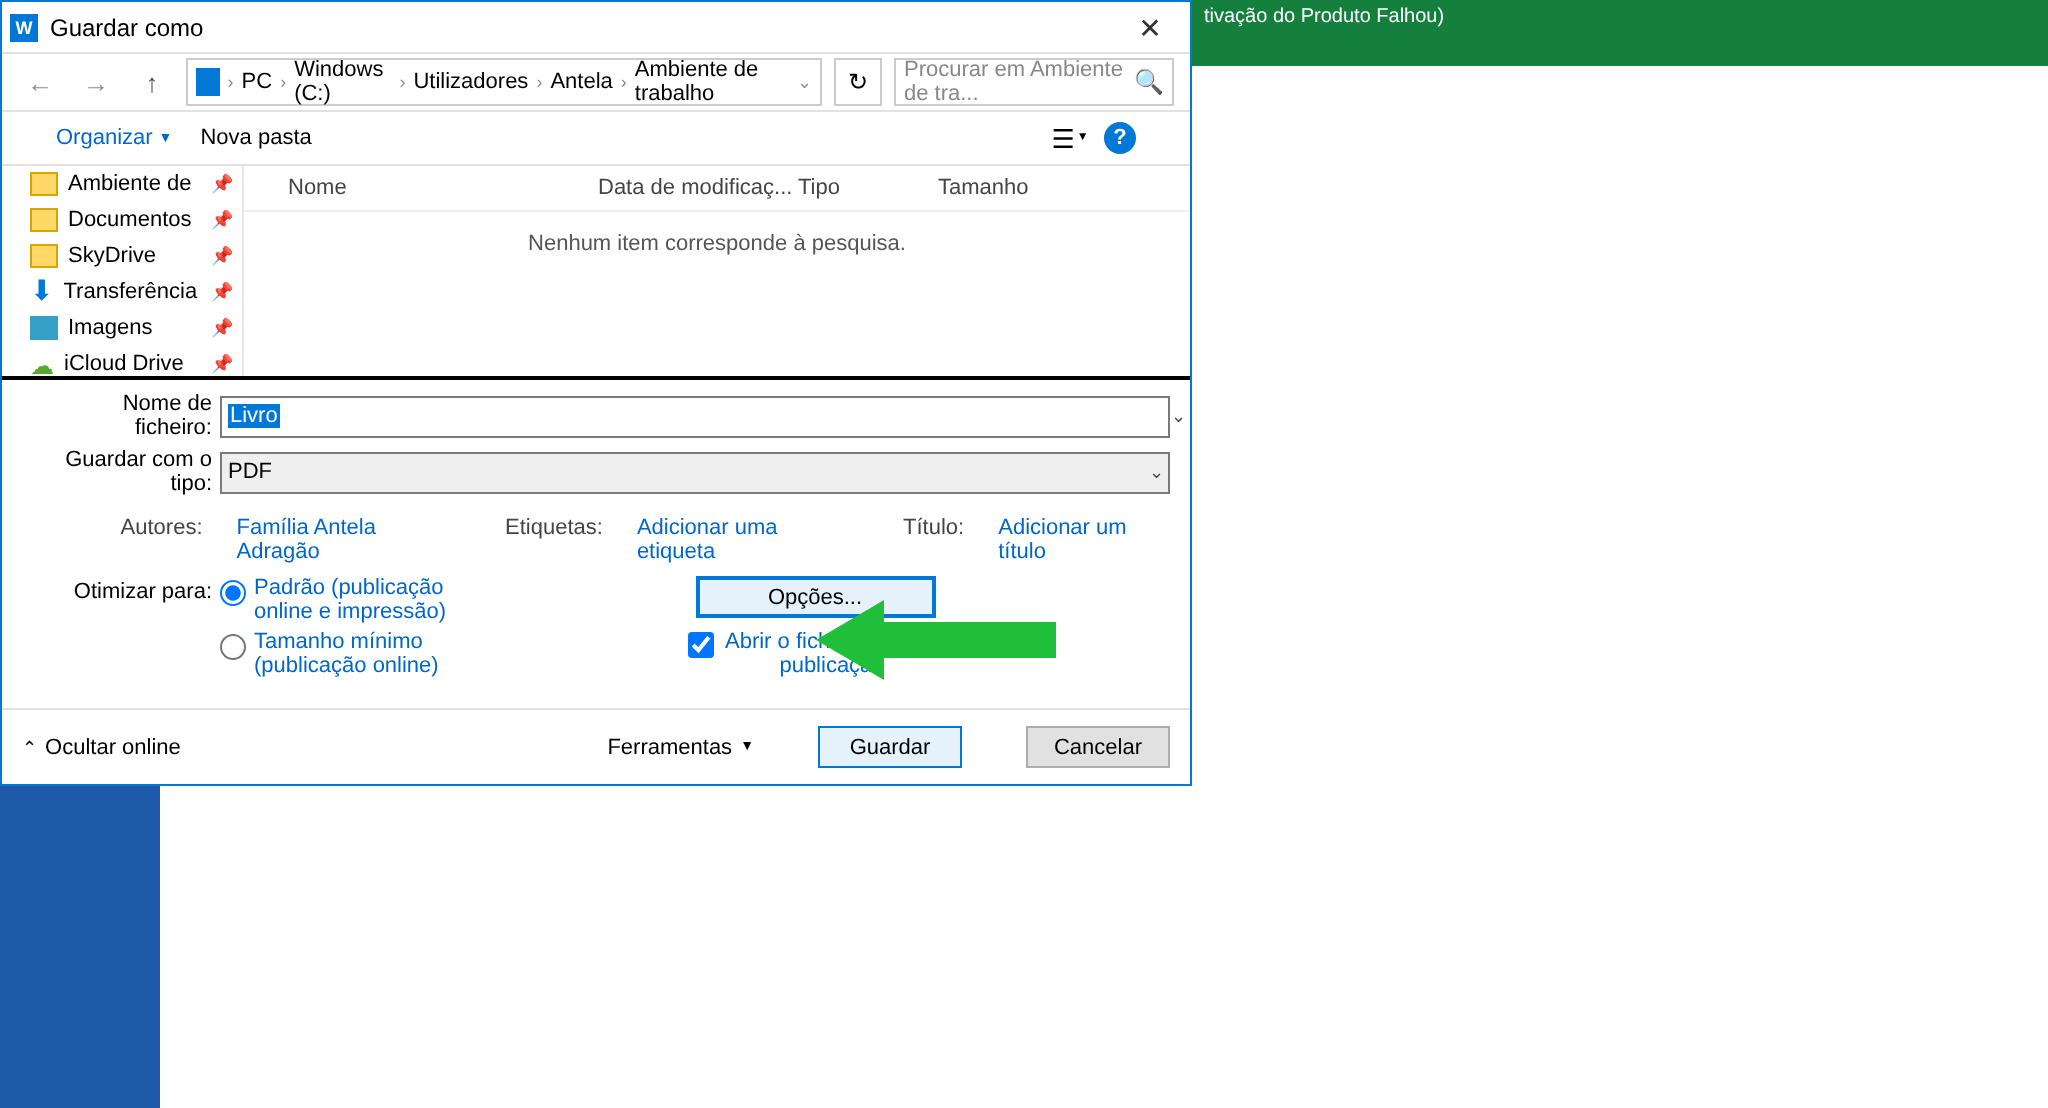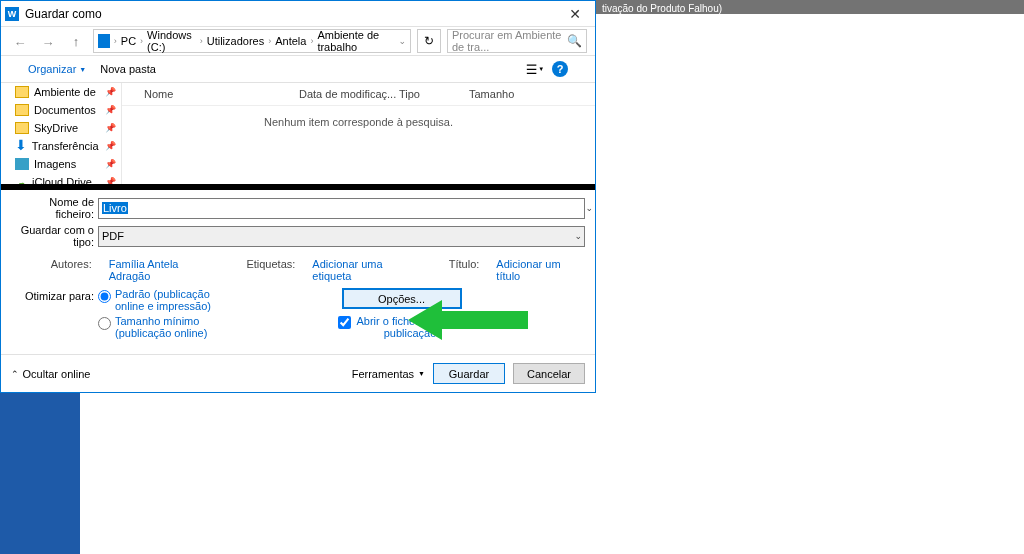--- a/index.html
+++ b/index.html
@@ -1,16 +1,16 @@
 <!DOCTYPE html>
 <html><head>
 <meta charset="utf-8">
 <style>
   html,body{margin:0;padding:0;font-family:"Segoe UI",Tahoma,sans-serif;font-size:11px;color:#000;background:#fff;width:1024px;height:554px;overflow:hidden;}
-  .red-bar{position:absolute;top:0;left:596px;right:0;height:14px;background:#737373;color:#fff;font-size:10px;line-height:17px;padding-left:6px;}
+  .red-bar{position:absolute;top:0;left:596px;right:0;height:33px;background:#15803d;color:#fff;font-size:10px;line-height:17px;padding-left:6px;}
   .sidebar-blue{position:absolute;top:17px;left:0;width:80px;height:537px;background:#1e5aa8;}
   .dialog{position:absolute;top:0;left:0;width:596px;height:393px;background:#fff;border:1px solid #0078d7;box-sizing:border-box;display:flex;flex-direction:column;}
   .title-bar{height:25px;background:#fff;display:flex;align-items:center;padding:0 4px;position:relative;}
   .title-bar .word-icon{width:14px;height:14px;background:#0078d7;color:#fff;font-size:9px;font-weight:bold;display:flex;align-items:center;justify-content:center;margin-right:6px;}
   .title-bar .title{font-size:12px;color:#000;}
   .title-bar .close{position:absolute;right:0;top:0;width:40px;height:25px;display:flex;align-items:center;justify-content:center;font-size:14px;color:#333;}
   .nav-row{height:28px;display:flex;align-items:center;padding:0 8px;gap:6px;border-top:1px solid #e1e1e1;}
   .nav-row .nav-btn{width:22px;height:22px;display:flex;align-items:center;justify-content:center;color:#888;font-size:13px;}
   .nav-row .nav-btn.up{color:#555;}
   .nav-row .pc-icon{width:16px;height:14px;background:#0078d7;display:inline-block;}
@@ -31,42 +31,42 @@
   .tree .item .pin{position:absolute;right:4px;font-size:9px;color:#777;}
   .tree .ico{width:14px;height:12px;display:inline-block;}
   .tree .ico.folder{background:#ffd868;border:1px solid #d8a400;box-sizing:border-box;}
   .tree .ico.down{color:#0078d7;font-size:14px;width:auto;line-height:10px;}
   .tree .ico.pic{background:#37a0c7;}
   .tree .ico.cloud{color:#5aa832;font-size:12px;width:auto;}
   .content{flex:1;}
   .content .hdr{height:22px;display:flex;align-items:center;padding:0 10px;gap:0;font-size:11px;color:#444;border-bottom:1px solid #eee;}
   .content .hdr span{display:inline-block;}
   .content .empty{text-align:center;color:#555;font-size:11px;padding-top:10px;}
-  .bottom{border-top:6px solid #000000;padding:6px 10px 8px 10px;}
+  .bottom{border-top:2px solid #000000;padding:6px 10px 8px 22px;}
   .form-row{display:flex;align-items:center;margin-bottom:4px;}
   .form-row label{width:83px;text-align:right;font-size:11px;padding-right:4px;}
   .form-row .field{flex:1;height:19px;border:1px solid #7a7a7a;background:#fff;display:flex;align-items:center;padding:0 3px;font-size:11px;}
   .form-row .field.combo{background:#efefef;position:relative;}
   .form-row .field .drop{position:absolute;right:2px;font-size:9px;color:#444;}
   .meta-row{display:flex;align-items:flex-start;padding:6px 0 2px 0;gap:17px;}
   .meta-row .lbl{color:#444;text-align:right;}
   .meta-row .val{color:#0066cc;}
   .opt-block{display:flex;align-items:flex-start;padding:4px 0;}
   .opt-block .lbl{width:83px;text-align:right;padding-right:4px;padding-top:2px;}
   .opt-block .radios{width:120px;}
   .opt-block .radios .r{display:flex;align-items:flex-start;gap:4px;color:#0066cc;margin-bottom:3px;}
   .opt-block .radios .r input{margin:2px 0 0 0;}
   .opt-block .center{flex:1;display:flex;flex-direction:column;align-items:center;gap:6px;}
   .opt-block .center button{width:120px;height:21px;border:2px solid #0078d7;background:#e5f1fb;font-size:11px;}
   .opt-block .center .chk{display:flex;align-items:flex-start;gap:4px;color:#0066cc;font-size:11px;text-align:center;}
   .footer{display:flex;align-items:center;padding:8px 10px;border-top:1px solid #e1e1e1;}
   .footer .hide{display:flex;align-items:center;gap:4px;font-size:11px;}
   .footer .right{margin-left:auto;display:flex;align-items:center;gap:8px;}
   .footer .tools{font-size:11px;display:flex;align-items:center;gap:4px;}
-  .footer button{width:72px;height:21px;border:1px solid #adadad;background:#e1e1e1;font-size:11px;}
+  .footer button{width:72px;height:21px;border:1px solid #adadad;background:#e1e1e1;font-size:11px;margin-left:24px;}
   .footer button.primary{border:1px solid #0078d7;background:#e5f1fb;}
   .arrow{position:absolute;top:298px;left:408px;pointer-events:none;}
   .arrow svg{display:block;}
 </style>
 </head>
 <body>
 
 <div class="red-bar">tivação do Produto Falhou)</div>
 <div class="sidebar-blue"></div>
 

